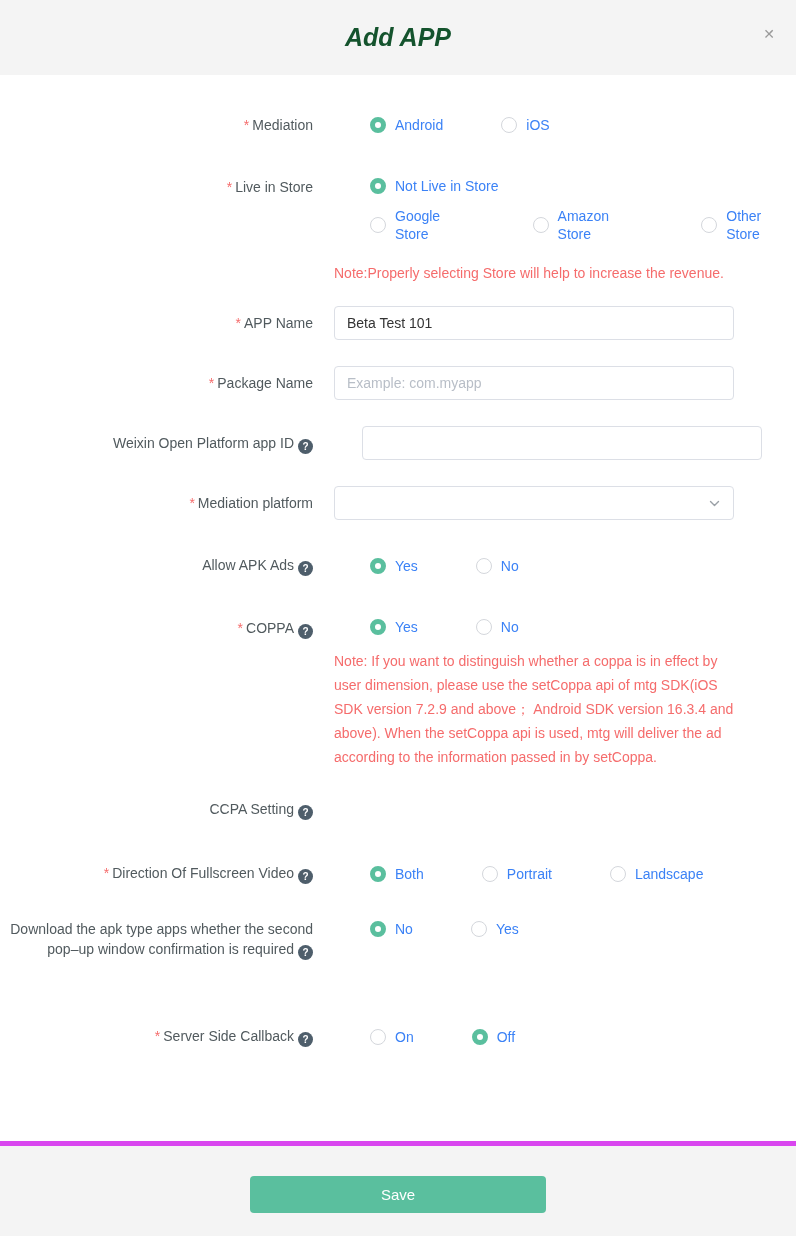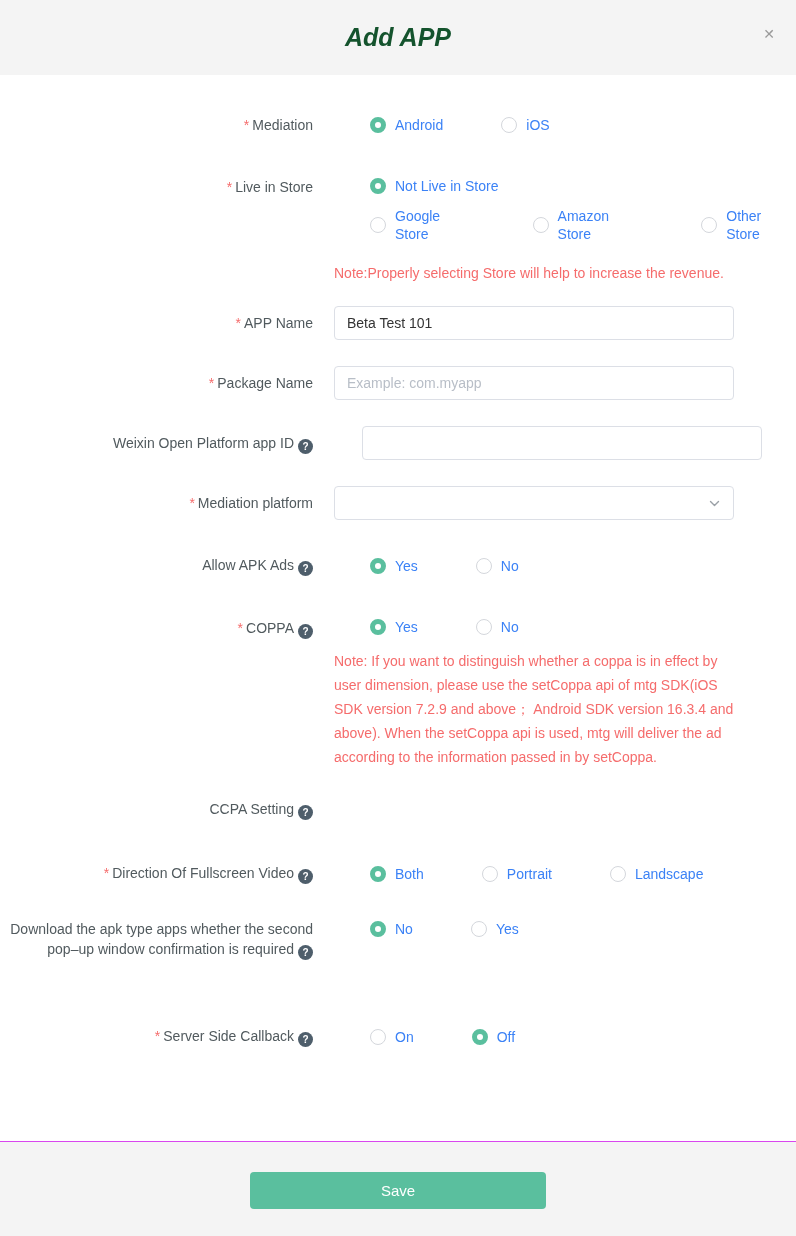--- a/index.html
+++ b/index.html
@@ -159,21 +159,21 @@
   .r-download  { margin-bottom: 66px; }
   .r-download .radio-group { padding-top: 1px; }
 
   
   .dlg-footer {
     position: absolute;
     left: 0; bottom: 0;
     width: 100%;
     height: 95px;
     background: var(--panel_gray);
-    border-top: 1px solid #d946ef;
+    border-top: 5px solid #d946ef;
   }
   .save-btn {
     position: absolute;
     left: 50%;
     transform: translateX(-50%);
     top: 30px;
     width: 296px;
     height: 37px;
     background: var(--accent);
     border: none;

